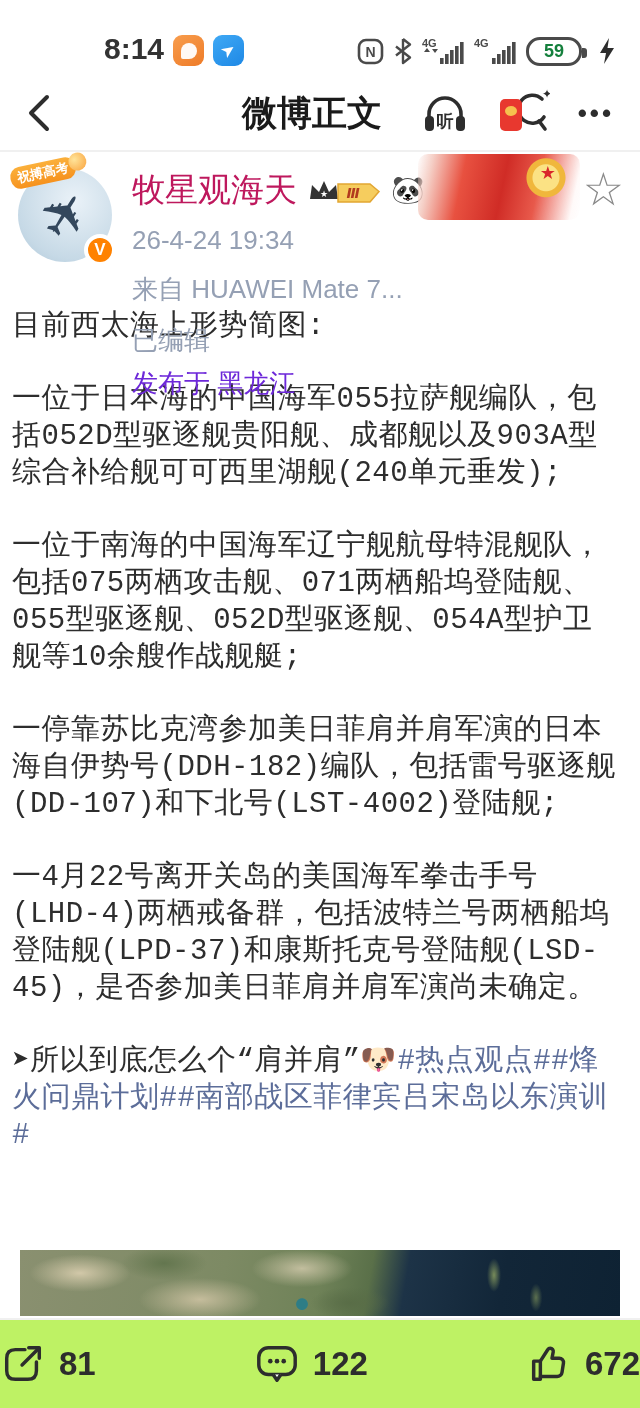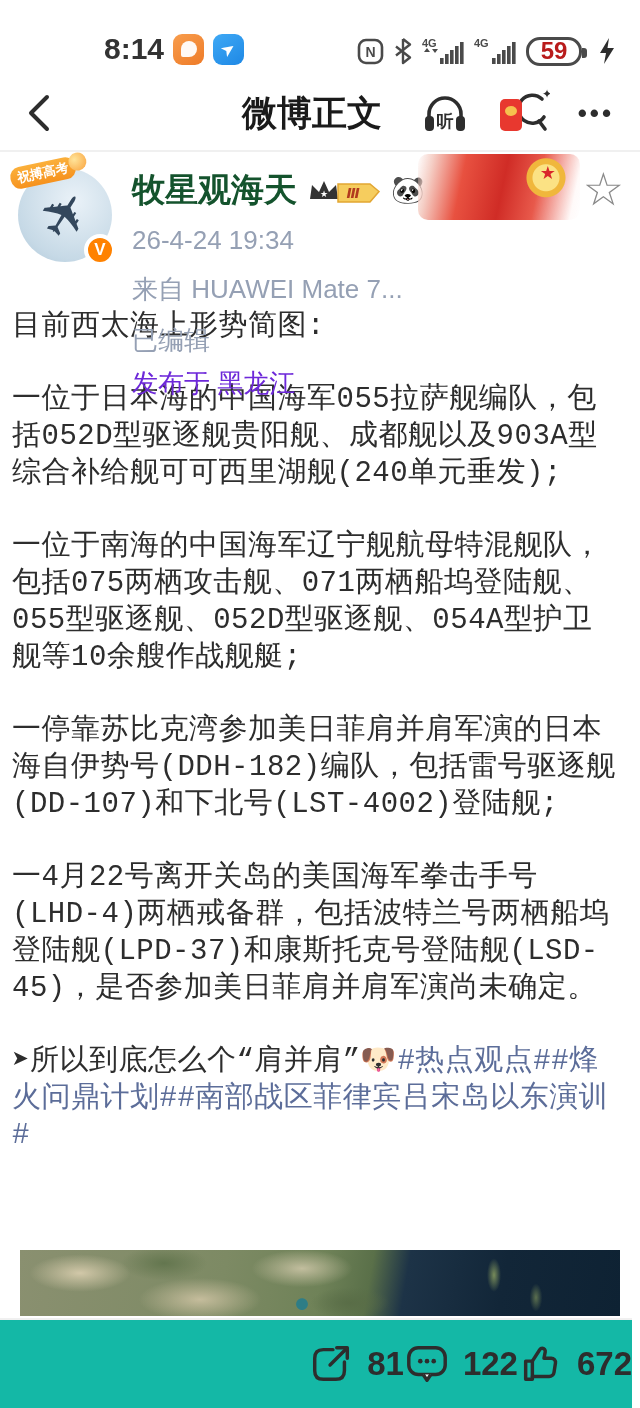--- a/index.html
+++ b/index.html
@@ -5,31 +5,31 @@
   * { margin:0; padding:0; box-sizing:border-box; }
   html,body { background:#e9e9e9; }
   .screen {
     position:relative; width:640px; height:1408px; margin:0 auto;
     background:#ffffff; overflow:hidden;
     font-family:"Liberation Sans","DejaVu Sans",sans-serif;
     color:#2d2d2d;
   }
   
   .status-bar { height:76px; display:flex; align-items:flex-end; justify-content:space-between; padding:0 24px 10px 24px; }
-  .sb-left { display:flex; align-items:center; gap:9px; margin-left:80px; }
+  .sb-left { display:flex; align-items:flex-end; gap:9px; margin-left:80px; }
   .sb-time { font-size:30px; font-weight:600; color:#333; }
   .app-ico { width:31px; height:31px; border-radius:9px; display:flex; align-items:center; justify-content:center; }
   .app-ico.orange { background:linear-gradient(145deg,#f89d4d,#ee7b28); }
   .app-ico.orange::after { content:""; width:16px; height:16px; background:#fff; border-radius:50% 50% 50% 12%; opacity:.95; }
   .app-ico.blue { background:linear-gradient(145deg,#3fa9f5,#1e88e5); }
   .app-ico.blue span { color:#fff; font-size:17px; transform:rotate(-35deg); line-height:1; }
   .sb-right { display:flex; align-items:center; gap:10px; color:#4a4a4a; }
   .sb-right svg { display:block; }
   .battery { position:relative; width:56px; height:29px; border:3px solid #4a4a4a; border-radius:14px; display:flex; align-items:center; justify-content:center; }
-  .battery .pct { font-size:24px; font-weight:600; color:#b91c1c; }
+  .battery .pct { font-size:18px; font-weight:600; color:#15803d; }
   .battery::after { content:""; position:absolute; right:-8px; top:8px; width:5px; height:10px; background:#4a4a4a; border-radius:0 3px 3px 0; }
   
   .nav-bar { position:relative; height:74px; display:flex; align-items:center; padding:0 26px; }
   .nav-title { position:absolute; left:0; right:16px; text-align:center; font-size:35px; font-weight:700; color:#1a1a1a; pointer-events:none; }
   .nav-right { margin-left:auto; display:flex; align-items:center; gap:28px; }
   .nav-more { font-size:26px; letter-spacing:3px; color:#2d2d2d; font-weight:700; line-height:1; }
   .divider { height:2px; background:#f0f0f0; }
   
   .post-header { position:relative; height:138px; padding:14px 24px 0 20px; }
   .avatar { position:absolute; left:18px; top:16px; width:94px; height:94px; border-radius:50%;
@@ -39,21 +39,21 @@
   .avatar-banner { position:absolute; top:-6px; left:-8px; background:linear-gradient(#fbb03b,#f6921e);
     color:#fff; font-size:13px; font-weight:700; padding:2px 7px; border-radius:10px;
     transform:rotate(-12deg); white-space:nowrap; }
   .avatar-banner::after { content:""; position:absolute; right:-12px; top:-2px; width:18px; height:18px;
     border-radius:50%; background:radial-gradient(circle at 35% 35%, #ffe49a, #f9a13a); }
   .v-badge { position:absolute; right:-4px; bottom:-4px; width:32px; height:32px; border-radius:50%;
     background:#ff8200; border:4px solid #fff; color:#fff; font-weight:800; font-size:17px;
     display:flex; align-items:center; justify-content:center; }
   .author-col { margin-left:112px; padding-top:2px; }
   .author-line { display:flex; align-items:center; gap:9px; }
-  .author-name { font-size:33px; color:#14532d; font-weight:700; }
+  .author-name { font-size:33px; color:#be185d; font-weight:400; }
   .badge-emoji { font-size:27px; line-height:1; }
   .meta1 { margin-top:12px; font-size:26px; color:#95a0b4; display:flex; gap:16px; white-space:nowrap;flex-direction:column; }
   .meta2 { margin-top:8px; font-size:26px; color:#6d28d9; }
   .deco-flag { position:absolute; right:60px; top:2px; width:162px; height:66px; border-radius:10px;
     background:
       radial-gradient(circle at 79% 36%, #fbe284 0 13px, #f0b73c 14px 19px, rgba(240,183,60,0) 20px),
       linear-gradient(102deg, rgba(255,255,255,0) 0%, #f5cfc6 9%, #e85140 28%, #d02c26 52%, #e8594b 72%, rgba(255,240,238,.35) 94%, rgba(255,255,255,0) 100%);
   }
   .deco-flag .emb-star { position:absolute; right:24px; top:8px; font-size:18px; color:#d9262b; }
   .fav-star { position:absolute; right:16px; top:14px; font-size:46px; color:#8a8a8a; line-height:1; }
@@ -68,22 +68,22 @@
       radial-gradient(ellipse 10px 24px at 79% 38%, rgba(125,145,92,.95), rgba(125,145,92,0) 70%),
       radial-gradient(ellipse 9px 20px at 86% 72%, rgba(110,130,85,.8), rgba(110,130,85,0) 70%),
       radial-gradient(ellipse 70px 26px at 10% 35%, rgba(214,203,172,.95), rgba(214,203,172,0) 72%),
       radial-gradient(ellipse 85px 30px at 30% 75%, rgba(205,194,162,.9), rgba(205,194,162,0) 72%),
       radial-gradient(ellipse 70px 26px at 47% 28%, rgba(208,200,170,.85), rgba(208,200,170,0) 72%),
       radial-gradient(ellipse 60px 24px at 24% 20%, rgba(94,114,74,.85), rgba(94,114,74,0) 72%),
       radial-gradient(ellipse 55px 22px at 55% 80%, rgba(88,108,70,.9), rgba(88,108,70,0) 72%),
       linear-gradient(100deg, #8a9070 0%, #7d8a64 34%, #6f8258 50%, #5a7049 58%, #1d3347 64%, #122638 80%, #0e2233 100%);
   }
   
-  .action-bar { position:absolute; left:0; right:8px; bottom:0; height:90px; background:#14b8a6;
-    border-top:2px solid #f0f0f0; display:flex; align-items:center; justify-content:flex-end; }
+  .action-bar { position:absolute; left:0; right:0; bottom:0; height:90px; background:#bef264;
+    border-top:2px solid #f0f0f0; display:flex; align-items:center; justify-content:space-between; }
   .act { display:flex; align-items:center; gap:13px; }
   .act .num { font-size:33px; font-weight:600; color:#2d2d2d; }
   .ico-stroke { stroke:#2d2d2d; fill:none; stroke-width:3.6; stroke-linecap:round; stroke-linejoin:round; }
 </style>
 </head>
 <body>
 
 <div class="screen">
 
   <div class="status-bar">

